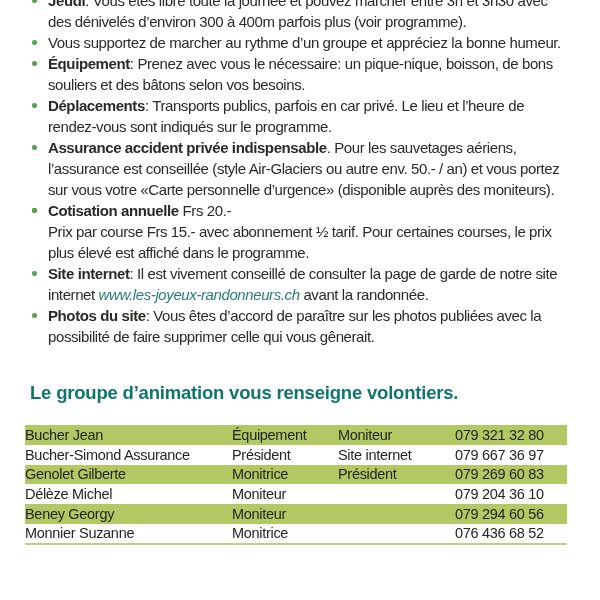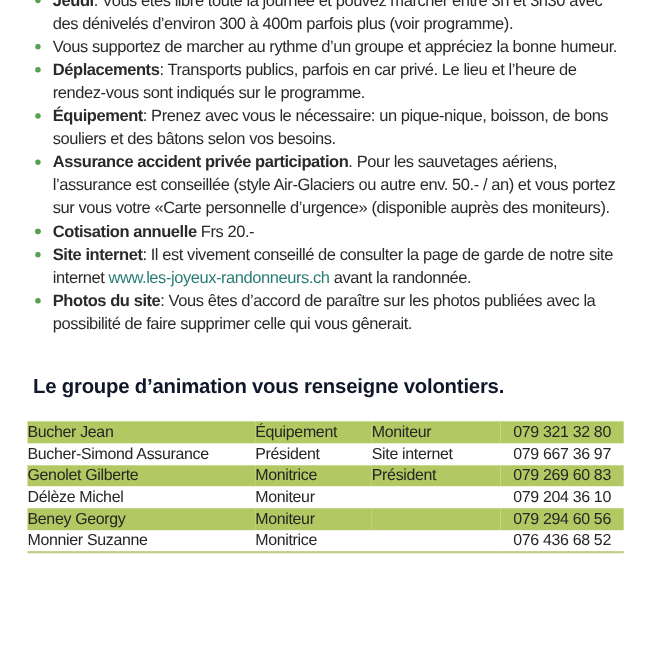--- a/index.html
+++ b/index.html
@@ -30,29 +30,30 @@
   .dot {
     position: absolute;
     left: 2px; top: 8px;
     width: 4.5px; height: 4.5px;
     border-radius: 50%;
     background: #55a14f;
   }
   b.term { font-weight: bold; color: #2b2a28; }
   .block { display: block; }
   .weblink {
+    font-style: italic;
     color: #2a7d74;
     text-decoration: none;
   }
   h2.section-heading {
     margin: 34px 0 0 0;
     font-size: 18.5px;
     line-height: 24px;
     font-weight: bold;
-    color: #0f172a;
+    color: #0f766e;
     letter-spacing: -0.2px;
   }
   table.contacts {
     margin: 20px 0 0 -5px;
     border-collapse: collapse;
     width: 542px;
     font-size: 14.5px;
     letter-spacing: -0.3px;
     color: #262523;
     border-bottom: 2px solid #c6ca84;
@@ -61,54 +62,55 @@
   table.contacts tr.green { background: #b2c963; }
   table.contacts td {
     padding: 0;
     vertical-align: middle;
     white-space: nowrap;
     margin-left: 41px;
   }
   td.c-name  { width: 207px; padding-left: 5px; }
   td.c-role1 { width: 106px; }
   td.c-role2 { width: 117px; }
-  td.c-phone { text-align: center; padding-right: 4px; }
+  td.c-phone { text-align: left; padding-right: 4px; }
 </style>
 </head>
 <body>
 
 <div class="page">
 
   <ul class="bullets">
     <li>
       <span class="dot"></span>
       <b class="term">Jeudi</b><span>: Vous êtes libre toute la journée et pouvez marcher entre 3h et 3h30 avec des dénivelés d’environ 300 à 400m parfois plus (voir programme).</span>
     </li>
     <li>
       <span class="dot"></span>
       <span>Vous supportez de marcher au rythme d’un groupe et appréciez la bonne humeur.</span>
     </li>
     <li>
       <span class="dot"></span>
+      <b class="term">Équipement</b><span>: Prenez avec vous le nécessaire: un pique-nique, boisson, de bons souliers et des bâtons selon vos besoins.</span>
+    </li>
+    <li>
+      <span class="dot"></span>
       <b class="term">Déplacements</b><span>: Transports publics, parfois en car privé. Le lieu et l’heure de rendez-vous sont indiqués sur le programme.</span>
     </li>
     <li>
       <span class="dot"></span>
-      <b class="term">Équipement</b><span>: Prenez avec vous le nécessaire: un pique-nique, boisson, de bons souliers et des bâtons selon vos besoins.</span>
-    </li>
-    <li>
-      <span class="dot"></span>
-      <b class="term">Assurance accident privée participation</b><span>. Pour les sauvetages aériens, l’assurance est conseillée (style Air-Glaciers ou autre env. 50.- / an) et vous portez sur vous votre «Carte personnelle d’urgence» (disponible auprès des moniteurs).</span>
+      <b class="term">Assurance accident privée indispensable</b><span>. Pour les sauvetages aériens, l’assurance est conseillée (style Air-Glaciers ou autre env. 50.- / an) et vous portez sur vous votre «Carte personnelle d’urgence» (disponible auprès des moniteurs).</span>
     </li>
     <li>
       <span class="dot"></span>
     </li>
     <li>
       <span class="dot"></span>
       <b class="term">Cotisation annuelle</b><span> Frs 20.-</span>
+      <span class="block">Prix par course Frs 15.- avec abonnement ½ tarif. Pour certaines courses, le prix plus élevé est affiché dans le programme.</span>
     </li>
     <li>
       <span class="dot"></span>
       <b class="term">Site internet</b><span>: Il est vivement conseillé de consulter la page de garde de notre site internet </span><a class="weblink">www.les-joyeux-randonneurs.ch</a><span> avant la randonnée.</span>
     </li>
     <li>
       <span class="dot"></span>
       <b class="term">Photos du site</b><span>: Vous êtes d’accord de paraître sur les photos publiées avec la possibilité de faire supprimer celle qui vous gênerait.</span>
     </li>
   </ul>

